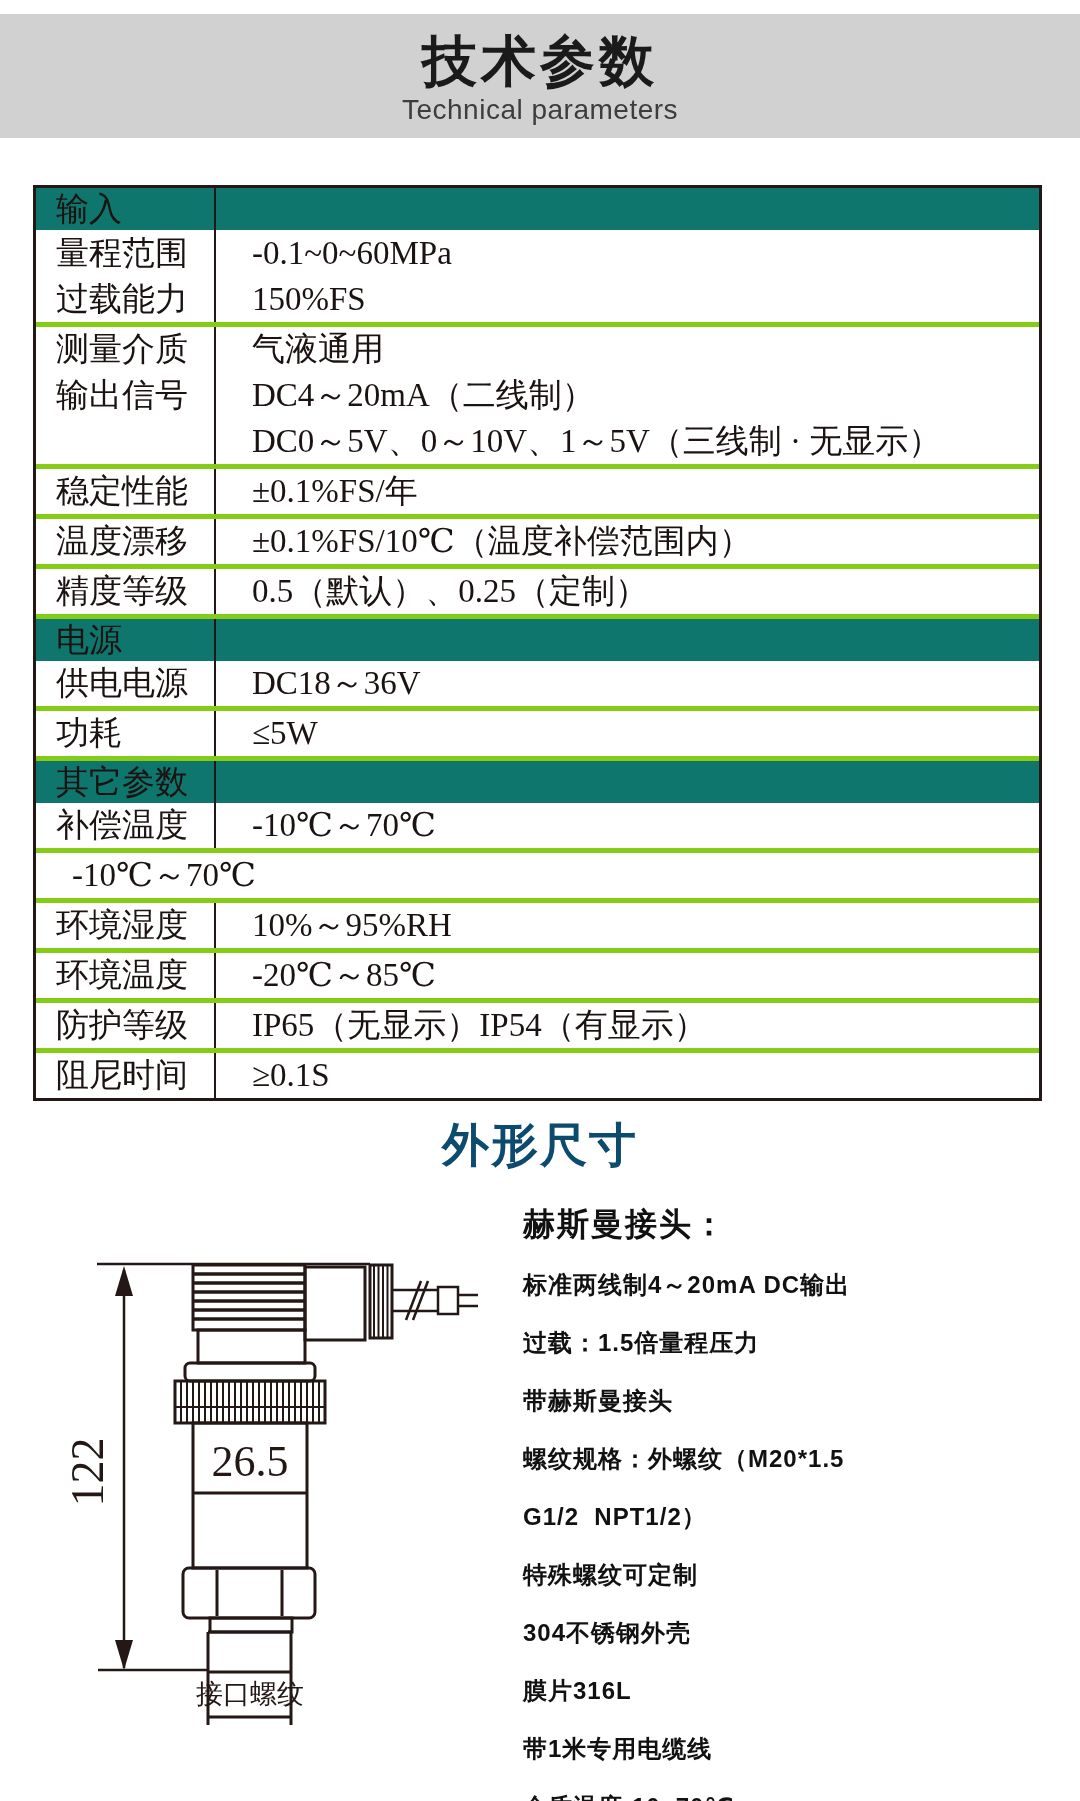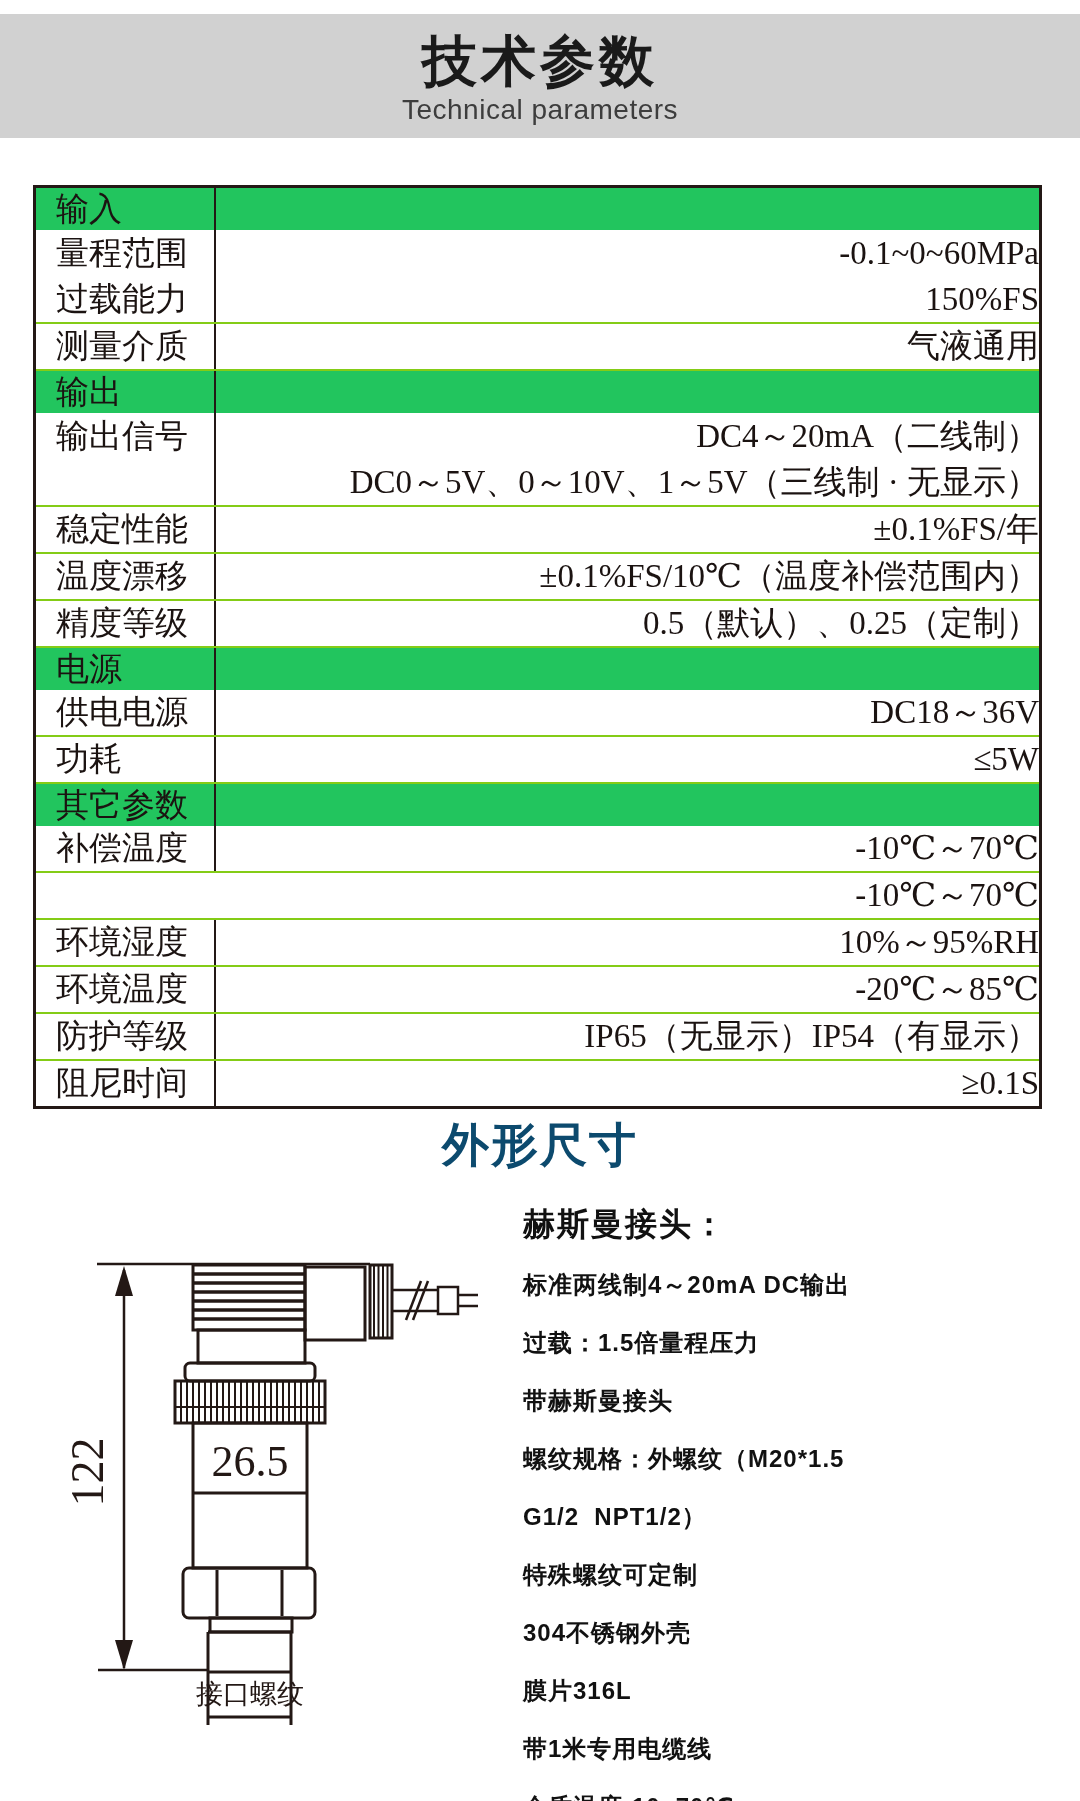--- a/index.html
+++ b/index.html
@@ -28,29 +28,29 @@
   }
 
   
   .spec-table{
     position:absolute;left:33px;top:185px;width:1009px;
     border:3px solid #231815;
     background:#ffffff;
     font-family:"Liberation Serif","DejaVu Serif",serif;
     box-sizing:border-box;
   }
-  .spec-row{display:flex;border-top:2px solid #84cc16;}
+  .spec-row{display:flex;border-top:5px solid #84cc16;}
   .spec-row.no-top{border-top:0;}
-  .spec-row.section{background:#22c55e;font-family:Liberation Serif, serif;}
+  .spec-row.section{background:#0f766e;font-family:Liberation Serif, serif;}
   .cell-label{
     flex:0 0 180px;width:180px;box-sizing:border-box;
     border-right:2px solid #231815;
     padding-left:20px;
   }
-  .cell-value{flex:1;padding-left:36px;box-sizing:border-box;text-align:right;}
+  .cell-value{flex:1;padding-left:36px;box-sizing:border-box;}
   .tline{height:45px;line-height:45px;font-size:33px;white-space:nowrap;}
   .spec-row.double .tline{height:46px;line-height:46px;}
   .spec-row.section .tline{height:42px;line-height:42px;}
 
   
   .dim-title{
     position:absolute;left:0;top:1114px;width:1080px;
     text-align:center;font-size:47px;font-weight:700;color:#0c4a6e;letter-spacing:2px;
   }
   .drawing{position:absolute;left:40px;top:1240px;width:440px;height:530px;}
@@ -95,26 +95,20 @@
           <div class="tline">150%FS</div>
         </div>
       </div>
       <div class="spec-row">
         <div class="cell-label">
           <div class="tline">测量介质</div>
         </div>
         <div class="cell-value">
           <div class="tline">气液通用</div>
         </div>
-      </div>
-      <div class="spec-row section">
-        <div class="cell-label">
-          <div class="tline">输出</div>
-        </div>
-        <div class="cell-value"></div>
       </div>
       <div class="spec-row double no-top">
         <div class="cell-label">
           <div class="tline">输出信号</div>
         </div>
         <div class="cell-value">
           <div class="tline">DC4～20mA（二线制）</div>
           <div class="tline">DC0～5V、0～10V、1～5V（三线制 · 无显示）</div>
         </div>
       </div>

